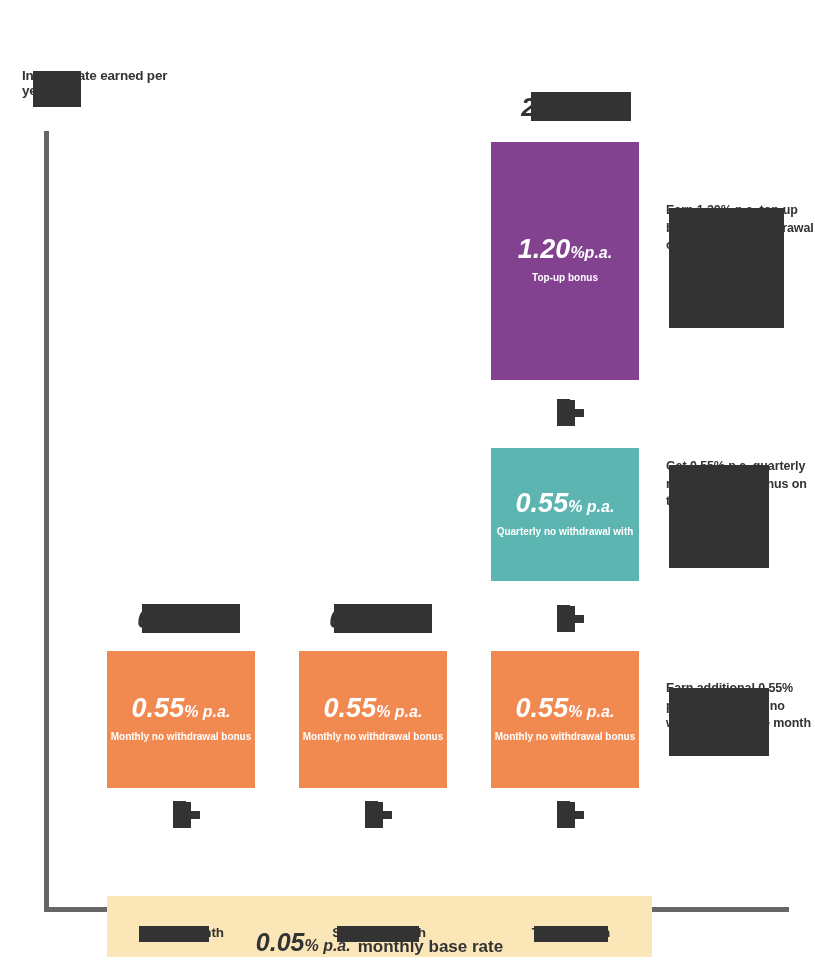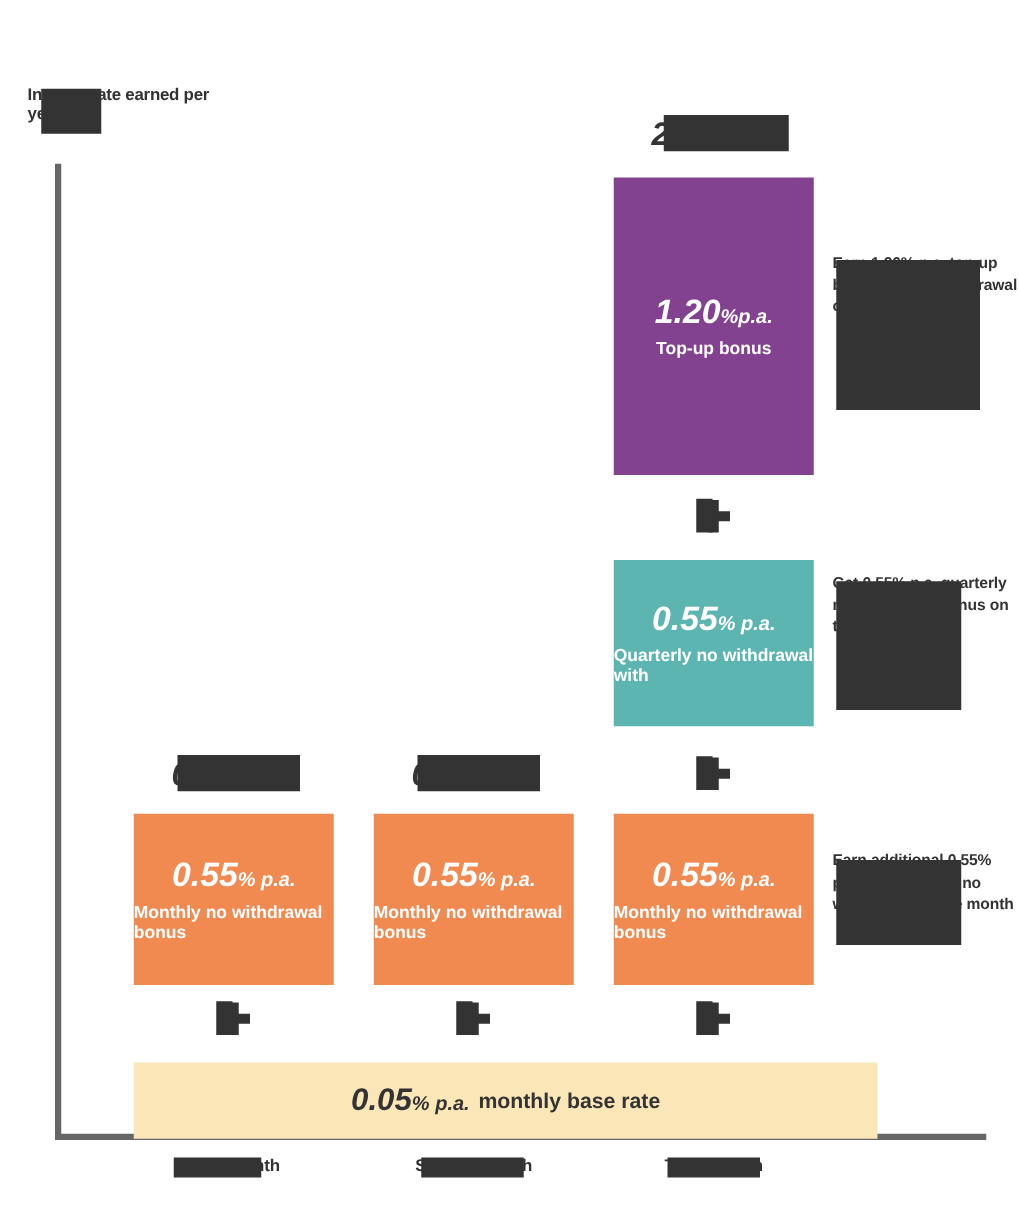--- a/index.html
+++ b/index.html
@@ -64,61 +64,61 @@
     white-space: nowrap;
   }
   .col-total .unit {
     font-size: 17px;
     font-style: italic;
   }
 
   
   .box {
     position: absolute;
-    width: 160px;
+    width: 148px;
     color: #ffffff;
-    text-align: left;
+    text-align: right;
     box-sizing: border-box;
     display: flex;
     flex-direction: column;
     align-items: center;
     justify-content: center;
   }
   .box .rate {
     font-size: 27px;
     font-weight: bold;
     font-style: italic;
     line-height: 1;
     white-space: nowrap;
   }
   .box .rate .unit {
     font-size: 16px;
     font-weight: bold;
     font-style: italic;
   }
   .box .caption {
     margin-top: 7px;
-    font-size: 14px;
+    font-size: 10px;
     font-weight: bold;
     line-height: 16px;
   }
   .box-purple { background: #82428F; }
   .box-teal   { background: #5CB5B1; }
   .box-orange { background: #F18A50; }
 
   
   .base-bar {
     position: absolute;
     left: 107px;
-    top: 850px;
-    width: 595px;
+    top: 896px;
+    width: 545px;
     height: 61px;
     background: #FBE6B8;
     display: flex;
-    align-items: center;
+    align-items: flex-end;
     justify-content: center;
     color: #333333;
     white-space: nowrap;
   }
   .base-bar .rate {
     font-size: 25px;
     font-weight: bold;
     font-style: italic;
   }
   .base-bar .rate .unit {

